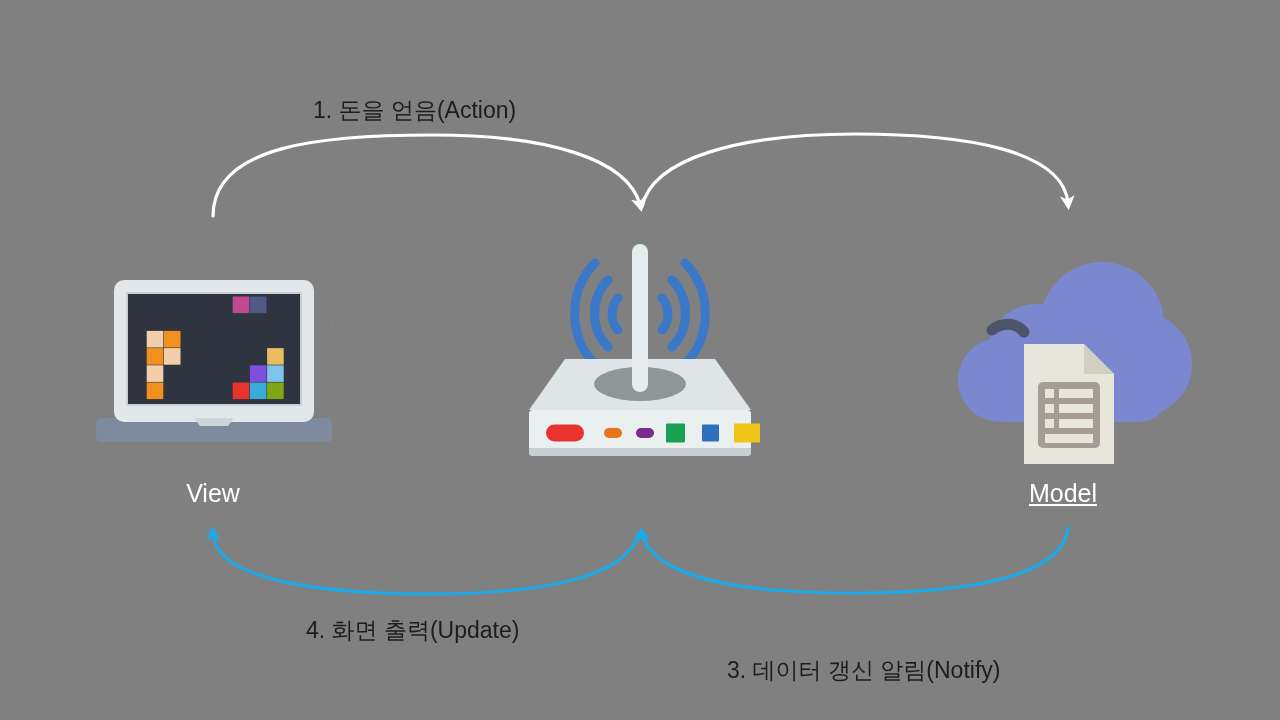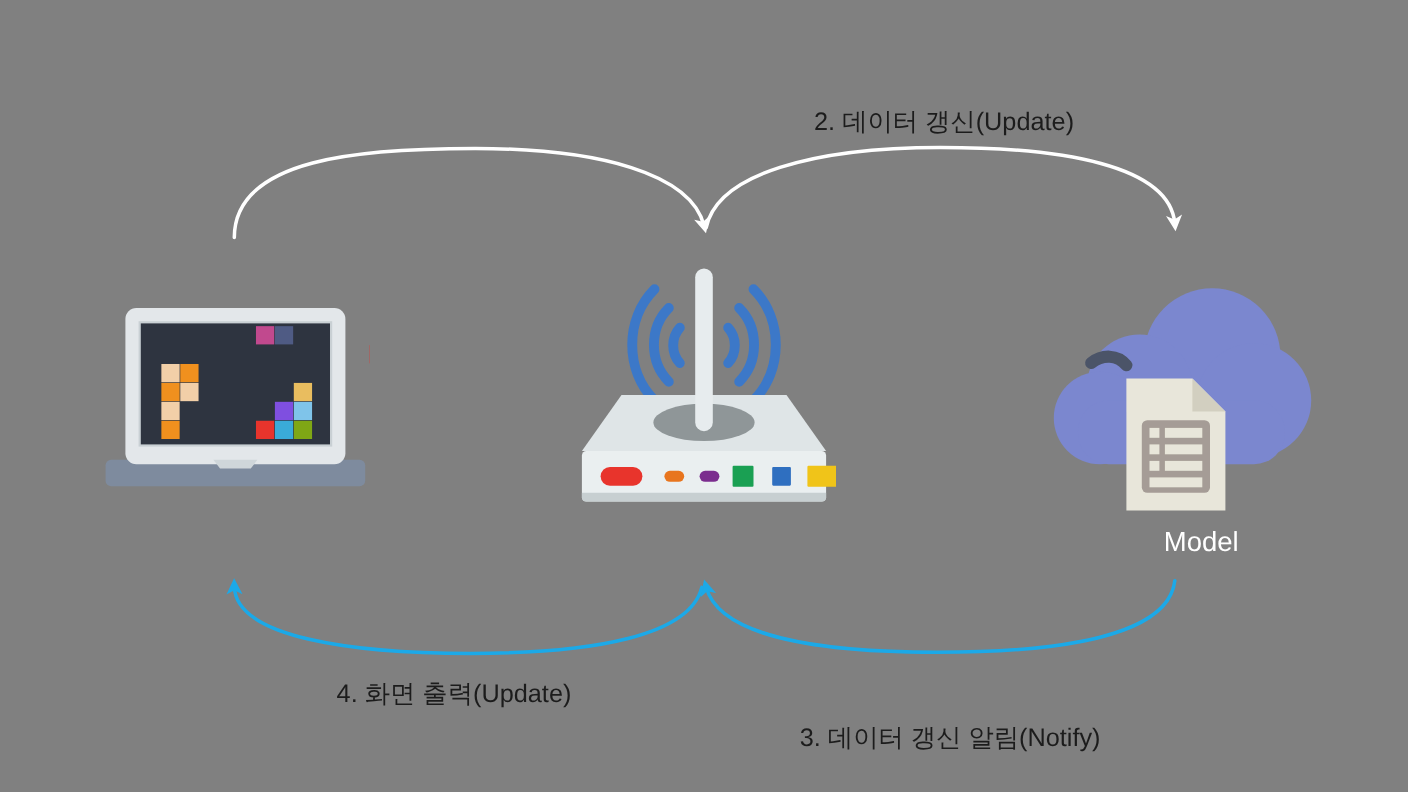--- a/index.html
+++ b/index.html
@@ -49,21 +49,21 @@
   .node-caption {
     position: absolute;
     color: #ffffff;
     font-size: 25px;
     line-height: 1;
     white-space: nowrap;
     text-align: center;
   }
   #caption-view       { left: 113px; top: 481px; width: 200px; }
   #caption-controller { left: 540px; top: 481px; width: 200px; }
-  #caption-model      { left: 992px; top: 481px; width: 200px; }
+  #caption-model      { left: 963px; top: 481px; width: 200px; text-decoration: underline; }
 
   
   .node-art {
     position: absolute;
   }
   #art-view       { left: 92px;  top: 270px; width: 244px; height: 180px; }
   #art-controller { left: 520px; top: 232px; width: 240px; height: 240px; }
   #art-model      { left: 950px; top: 252px; width: 246px; height: 218px; }
 </style>
 </head>
@@ -83,21 +83,21 @@
 
     <path d="M 213 216 C 213 143 330 135 432 135 C 545 135 628 158 640 205" fill="none" stroke="#ffffff" stroke-width="3.2" stroke-linecap="round" marker-end="url(#head-white)"></path>
 
     <path d="M 642 207 C 652 158 740 134 855 134 C 965 134 1063 150 1068 203" fill="none" stroke="#ffffff" stroke-width="3.2" stroke-linecap="round" marker-end="url(#head-white)"></path>
 
     <path d="M 1068 528 C 1062 578 965 593 852 593 C 742 593 654 578 642 534" fill="none" stroke="#1ba9e8" stroke-width="3.2" stroke-linecap="round" marker-end="url(#head-blue)"></path>
 
     <path d="M 638 534 C 627 578 540 594 428 594 C 322 594 214 580 213 533" fill="none" stroke="#1ba9e8" stroke-width="3.2" stroke-linecap="round" marker-end="url(#head-blue)"></path>
   </svg>
 
-  <div class="arrow-label" id="label-update2">2. 데이터 갱신(Update)</div>
+  <div class="arrow-label" id="label-action">1. 돈을 얻음(Action)</div>
   <div class="arrow-label" id="label-notify3">3. 데이터 갱신 알림(Notify)</div>
   <div class="arrow-label" id="label-update4">4. 화면 출력(Update)</div>
 
   <div class="node-art" id="art-view">
     <svg width="244" height="180" viewBox="0 0 244 180">
 
       <rect x="4" y="148" width="236" height="24" rx="5" fill="#7e8b9e"></rect>
 
       <rect x="22" y="10" width="200" height="142" rx="10" fill="#e3e7ea"></rect>
 
@@ -191,15 +191,16 @@
         <rect x="109" y="137" width="34" height="9"></rect>
         <rect x="95" y="152" width="9" height="9"></rect>
         <rect x="109" y="152" width="34" height="9"></rect>
         <rect x="95" y="167" width="9" height="9"></rect>
         <rect x="109" y="167" width="34" height="9"></rect>
         <rect x="95" y="182" width="48" height="9"></rect>
       </g>
     </svg>
   </div>
 
+  <div class="node-caption" id="caption-view">View</div>
   <div class="node-caption" id="caption-model">Model</div>
 
 </div>
 
 </body></html>

